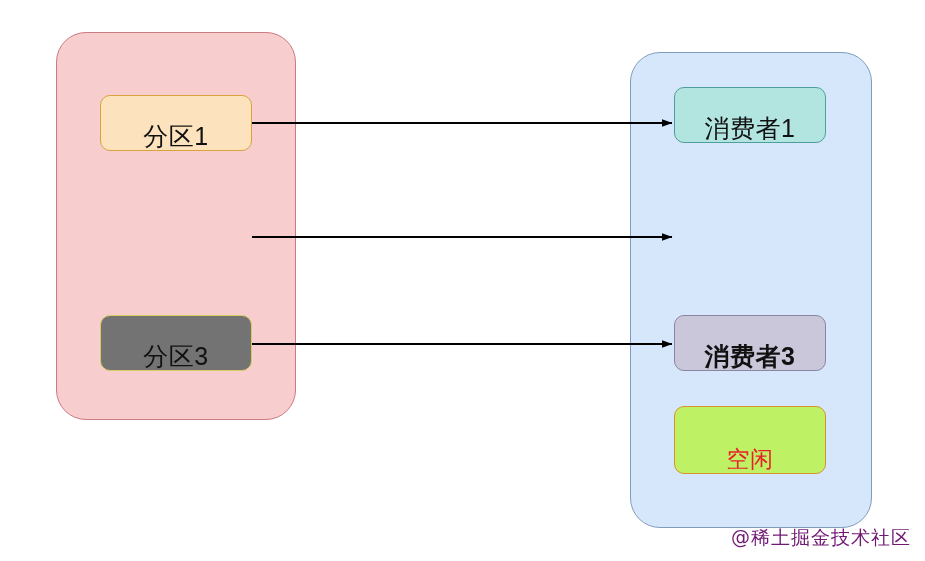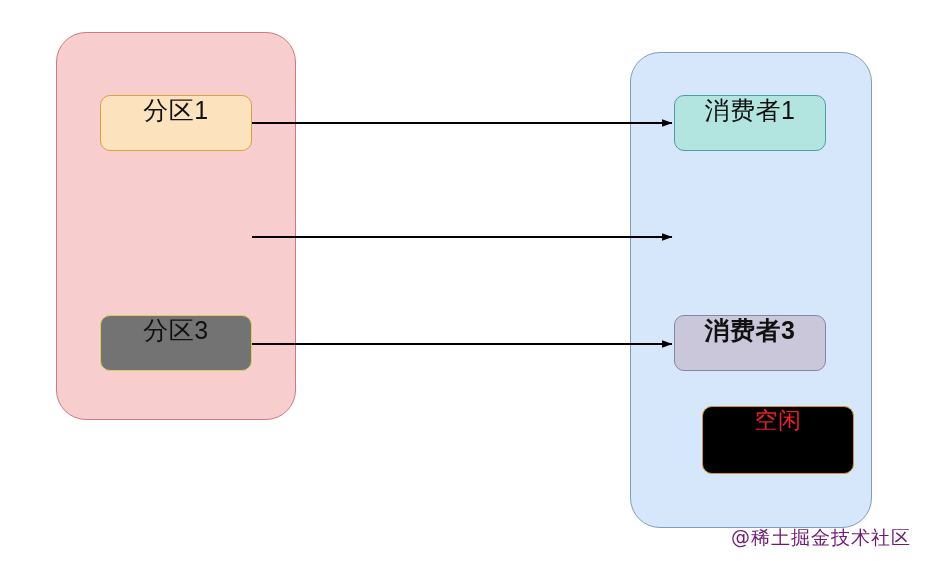--- a/index.html
+++ b/index.html
@@ -41,48 +41,48 @@
     border: 1.3px solid #7f9dbd;
   }
 
   
   .node {
     position: absolute;
     box-sizing: border-box;
     border-radius: 10px;
     display: flex;
     align-items: center;
-    justify-content: flex-start;
+    justify-content: flex-end;
     flex-direction: column;
     font-size: 25px;
     line-height: 1.12;
     letter-spacing: 0.5px;
     color: #111111;
     white-space: nowrap;
     text-align: center;
   }
 
   
   #node-p1 { left: 100px; top: 95px;  width: 152px; height: 56px;
              background: #fce3bd; border: 1.4px solid #d8a23d; }
   #node-p2 { left: 100px; top: 209px; width: 152px; height: 56px;
              background: #ddd0e4; border: 1.4px solid #9d8ab0; }
   #node-p3 { left: 100px; top: 315px; width: 152px; height: 56px;
              background: #737373; border: 1.4px solid #d8ce62; }
 
   
-  #node-c1 { left: 674px; top: 95px;  width: 152px; height: 56px;
+  #node-c1 { left: 674px; top: 87px;  width: 152px; height: 56px;
              background: #b2e4e0; border: 1.4px solid #4f9e9a; }
   #node-c2 { left: 674px; top: 209px; width: 152px; height: 56px;
              background: #a9d8ee; border: 1.4px solid #4d8fb5; }
   #node-c3 { left: 674px; top: 315px; width: 152px; height: 56px;
              background: #cbc7da; border: 1.4px solid #8a86a0; font-weight: bold; }
   #node-c4 { left: 674px; top: 406px; width: 152px; height: 68px;
-             background: #000000; border: 1.4px solid #d9922f;
-             color: #e8202a; font-size: 23px; line-height: 1.18; margin-left: 28px; }
+             background: #bef264; border: 1.4px solid #d9922f;
+             color: #e8202a; font-size: 23px; line-height: 1.18; }
   #node-c4 .line { display: block; }
 
   
   #edges {
     position: absolute;
     left: 0;
     top: 0;
     width: 925px;
     height: 561px;
     pointer-events: none;

